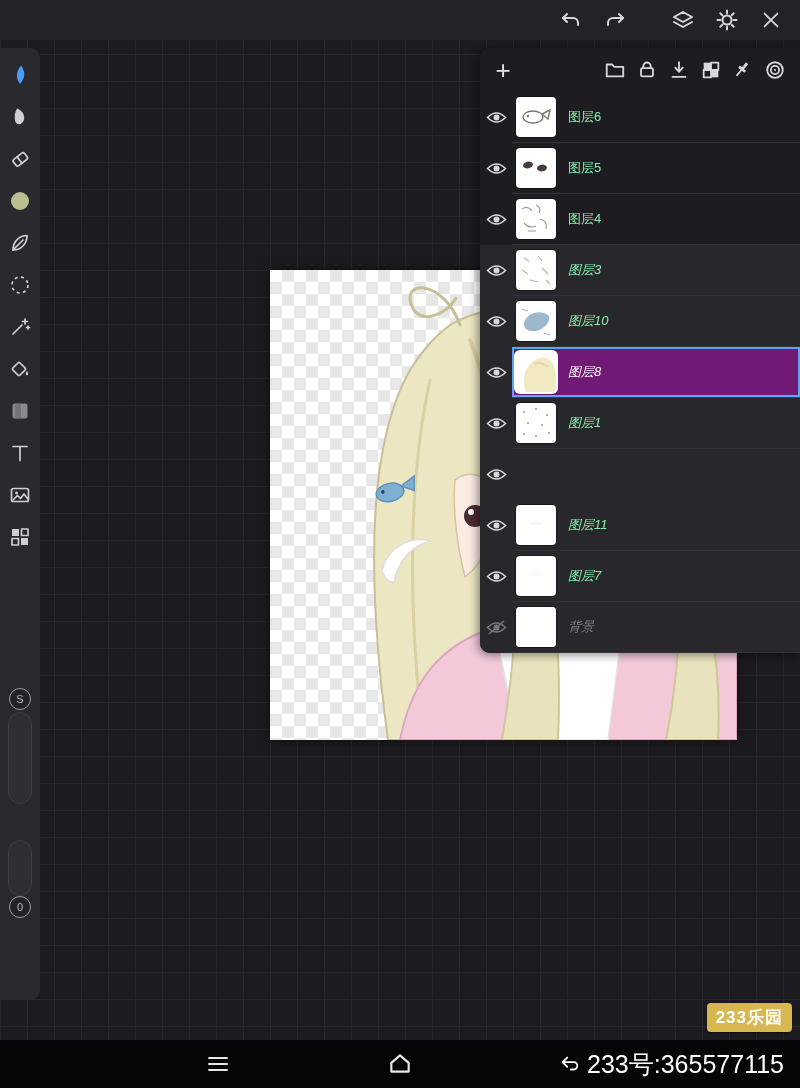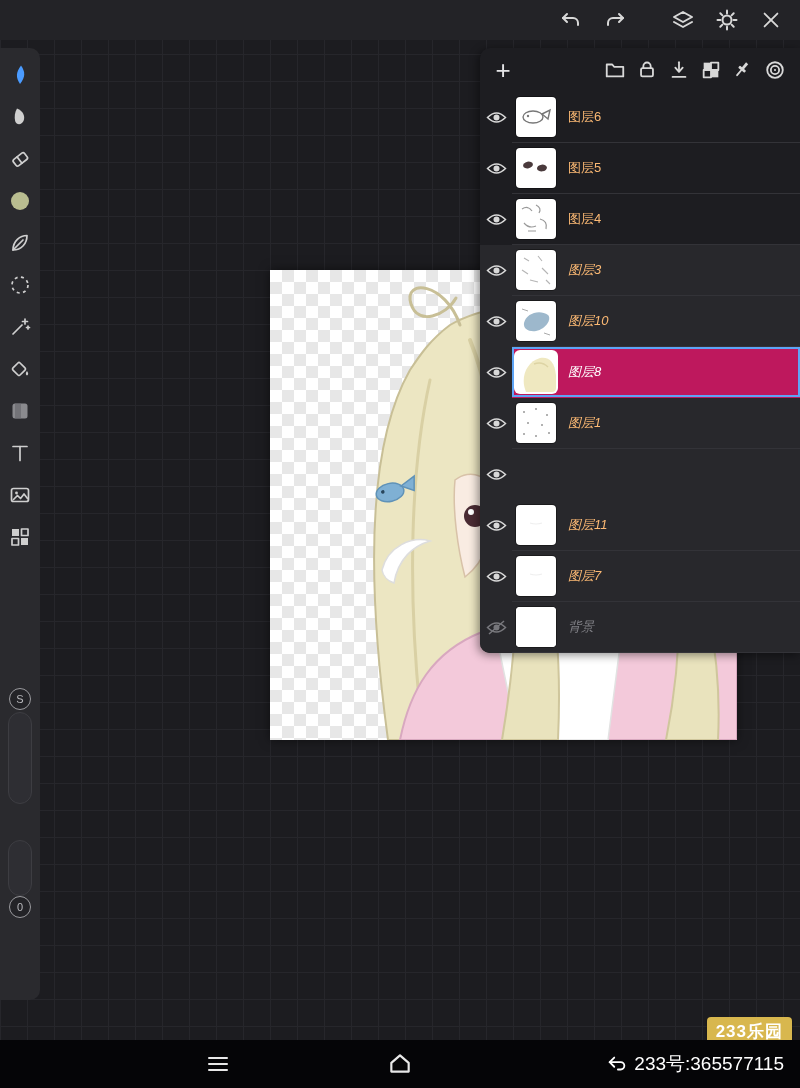--- a/index.html
+++ b/index.html
@@ -60,41 +60,41 @@
   .lp-spacer { flex:1; }
   .lp-hicon { width:30px; height:30px; display:flex; align-items:center; justify-content:center; cursor:pointer; }
   .layer-row { display:flex; align-items:stretch; height:51px; background:#1d1d21; cursor:pointer; }
   .layer-row.light { background:#28282c;font-style:italic; }
   .eye-cell { width:32px; display:flex; align-items:center; justify-content:center; flex:0 0 32px; cursor:pointer; }
   .layer-content {
     flex:1; display:flex; align-items:center; gap:12px; padding-left:4px;
     border-bottom:1px solid #333338;
   }
   .layer-row.selected .layer-content {
-    background:#be185d; box-shadow:inset 0 0 0 2px #5ea4f5; border-bottom-color:transparent;
+    background:#701a75; box-shadow:inset 0 0 0 2px #5ea4f5; border-bottom-color:transparent;
   }
   .thumb {
     width:40px; height:40px; border-radius:4px; background:#fff; overflow:hidden; flex:0 0 40px;
     box-shadow:0 0 0 1px rgba(0,0,0,.35);
   }
   .layer-row.selected .thumb { box-shadow:0 0 0 2px #ffffff; }
-  .layer-name { color:#fdba74; font-size:13px; }
+  .layer-name { color:#86efac; font-size:13px; }
   .layer-row.selected .layer-name { color:#ffffff; }
   .layer-row.hidden-layer .layer-name { color:#808086;text-align:right; }
   
   .bottom-bar {
     position:absolute; left:0; right:0; bottom:0; height:48px; background:#050507;
     display:flex; align-items:center; z-index:50;
   }
   .nav-menu { position:absolute; left:196px; top:4px; width:44px; height:40px; display:flex; align-items:center; justify-content:center; cursor:pointer; }
   .nav-home { position:absolute; left:378px; top:4px; width:44px; height:40px; display:flex; align-items:center; justify-content:center; cursor:pointer; }
-  .nav-account { position:absolute; right:16px; top:0; height:48px; display:flex; align-items:center; gap:6px; color:#ffffff; font-size:19px; }
+  .nav-account { position:absolute; right:16px; top:0; height:48px; display:flex; align-items:center; gap:6px; color:#ffffff; font-size:25px; }
   
   .watermark {
-    position:absolute; right:8px; bottom:42px; z-index:45;
+    position:absolute; right:8px; bottom:56px; z-index:45;
     background:#d8b74e; color:#ffffff; font-weight:bold; font-size:17px;
     padding:3px 9px; border-radius:4px; letter-spacing:1px;
     box-shadow:0 1px 2px rgba(0,0,0,.4);
   }
 </style>
 </head>
 <body>
 
 <div class="screen">
 

